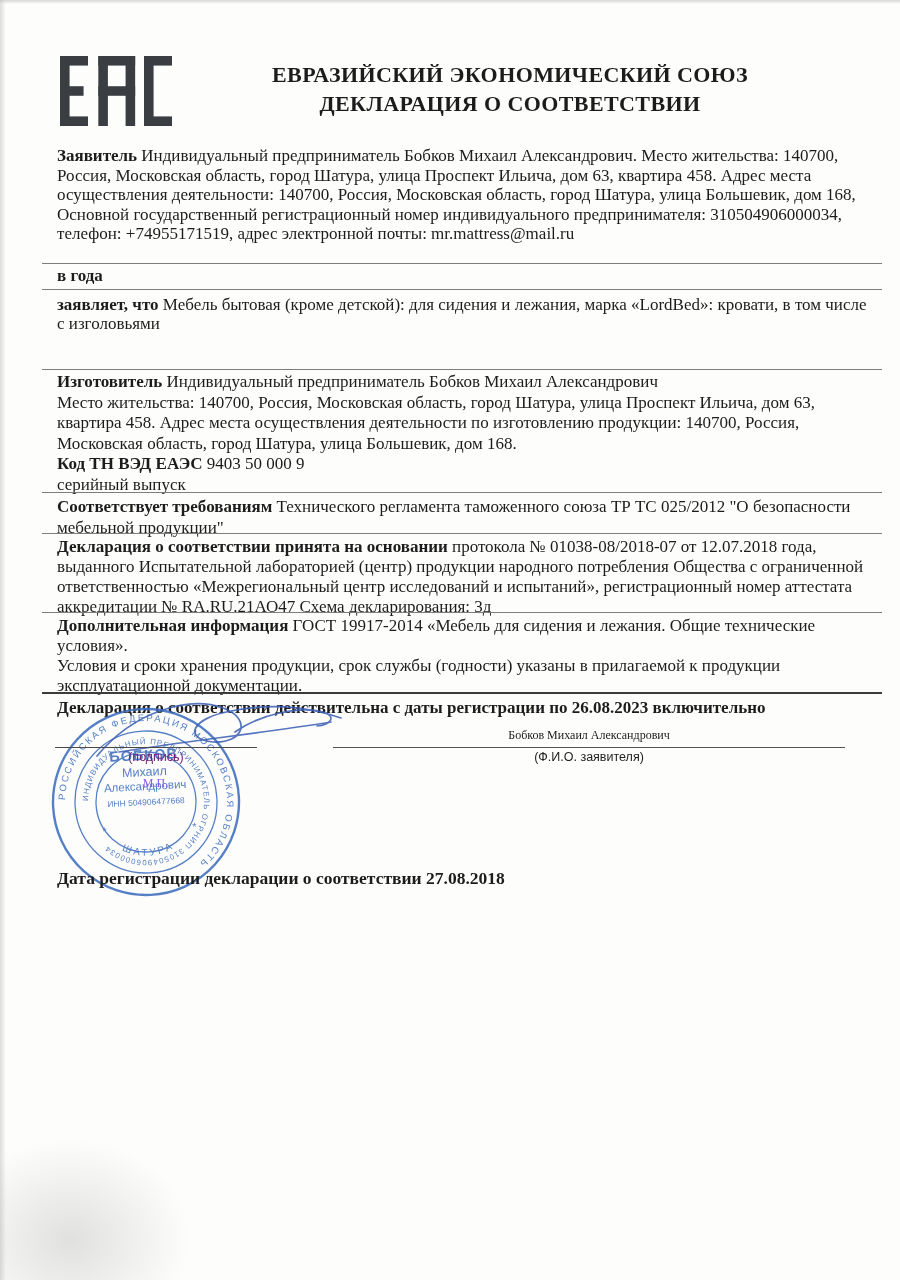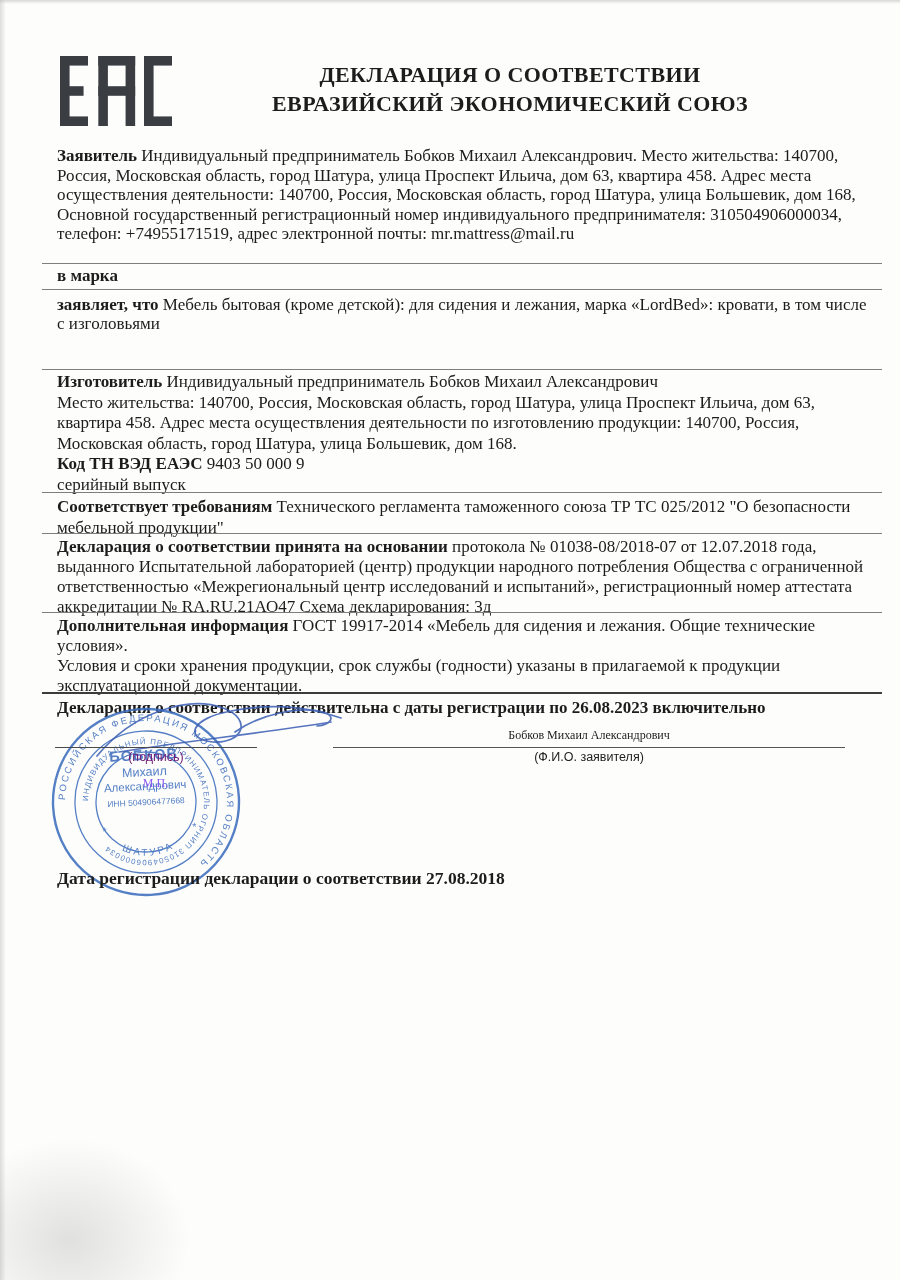--- a/index.html
+++ b/index.html
@@ -73,28 +73,28 @@
         <rect x="89" y="0" width="13" height="95"></rect>
       <rect x="52" y="0" width="50" height="13"></rect>
         <rect x="52" y="41" width="50" height="13"></rect>
       <rect x="114" y="0" width="13" height="95"></rect>
         <rect x="114" y="0" width="38" height="13"></rect>
       <rect x="114" y="82" width="38" height="13"></rect>
     </g>
   </svg>
 
   <div class="title">
+    <div>ЕВРАЗИЙСКИЙ ЭКОНОМИЧЕСКИЙ СОЮЗ</div>
     <div>ДЕКЛАРАЦИЯ О СООТВЕТСТВИИ</div>
-    <div>ЕВРАЗИЙСКИЙ ЭКОНОМИЧЕСКИЙ СОЮЗ</div>
   </div>
 
   <p class="sec" id="sec-applicant"><b>Заявитель</b> <span>Индивидуальный предприниматель Бобков Михаил Александрович. Место жительства: 140700, Россия, Московская область, город Шатура, улица Проспект Ильича, дом 63, квартира 458. Адрес места осуществления деятельности: 140700, Россия, Московская область, город Шатура, улица Большевик, дом 168, Основной государственный регистрационный номер индивидуального предпринимателя: 310504906000034, телефон: +74955171519, адрес электронной почты: mr.mattress@mail.ru</span></p>
   <div class="sep" id="sep-1"></div>
 
-  <p class="sec" id="sec-inperson">в марка</p>
+  <p class="sec" id="sec-inperson">в года</p>
   <div class="sep" id="sep-2"></div>
 
   <div class="sec" id="sec-declares">
     <div><b>заявляет, что</b> <span>Мебель бытовая (кроме детской): для сидения и лежания, марка «LordBed»: кровати, в том числе с изголовьями</span></div>
   </div>
   <div class="sep" id="sep-3"></div>
 
   <div class="sec" id="sec-manufacturer">
     <div><b>Изготовитель</b> <span>Индивидуальный предприниматель Бобков Михаил Александрович</span></div>
     <div>Место жительства: 140700, Россия, Московская область, город Шатура, улица Проспект Ильича, дом 63, квартира 458. Адрес места осуществления деятельности по изготовлению продукции: 140700, Россия, Московская область, город Шатура, улица Большевик, дом 168.</div>

